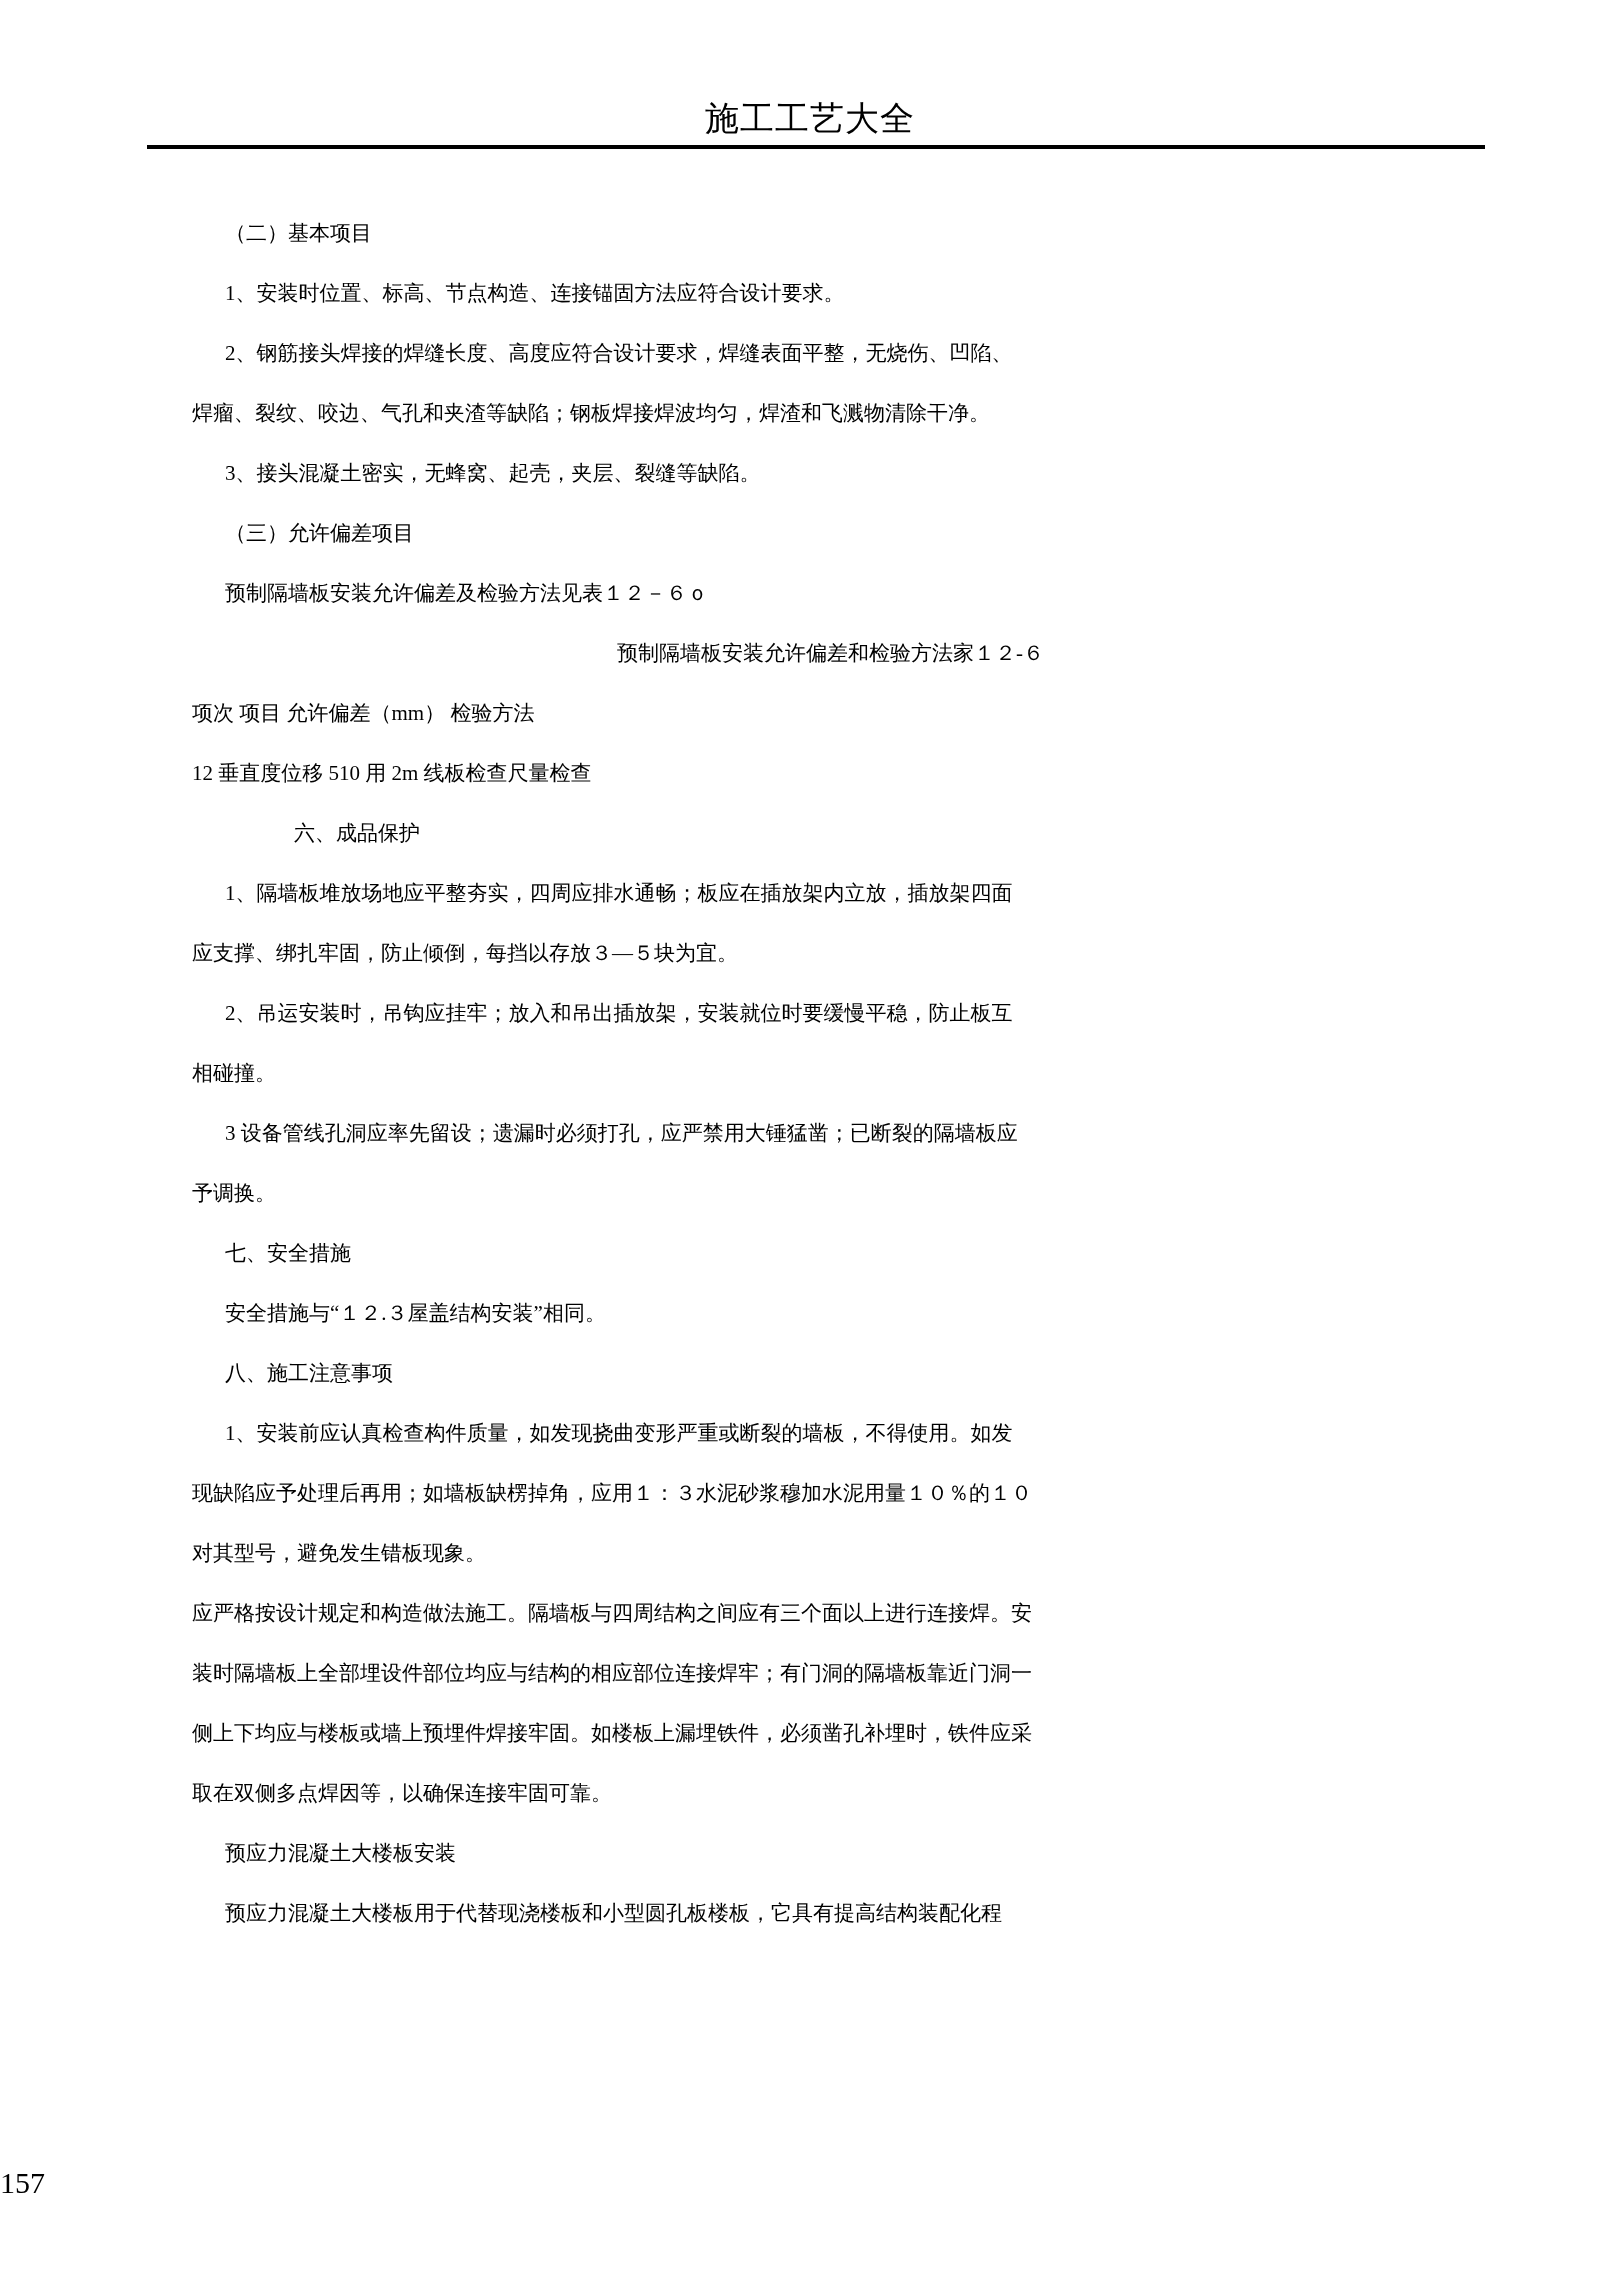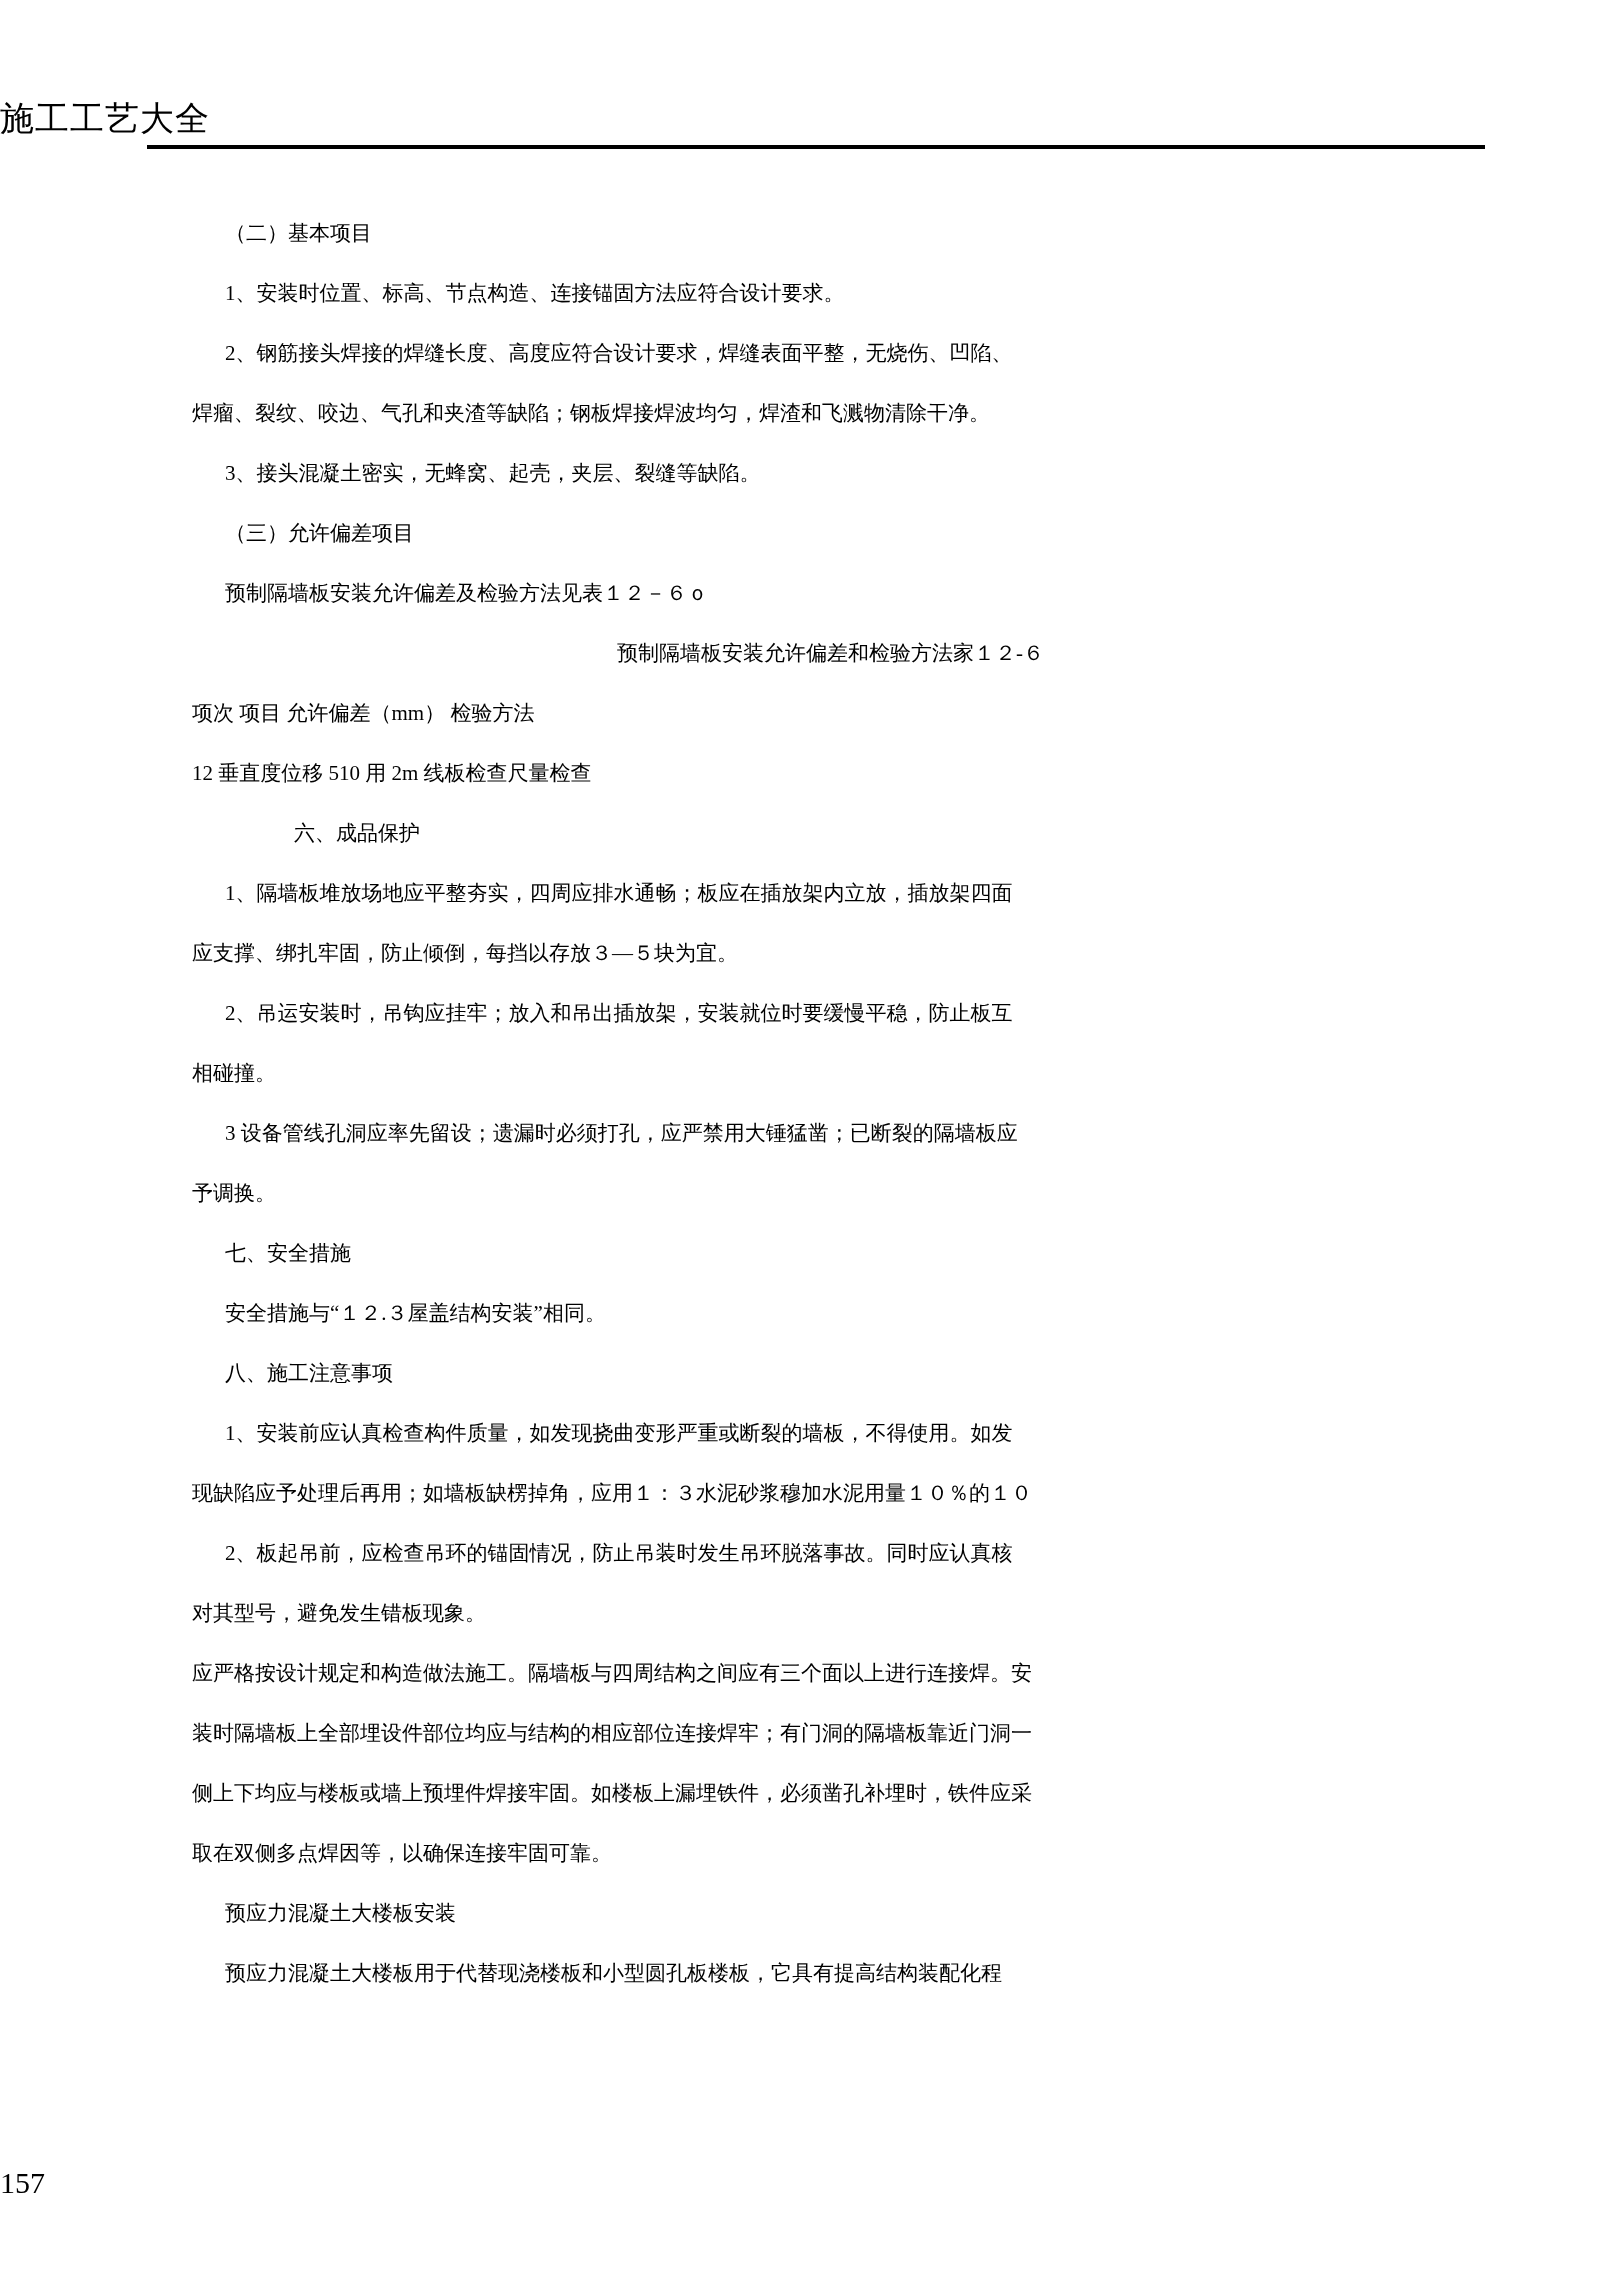--- a/index.html
+++ b/index.html
@@ -7,21 +7,21 @@
     position:relative;
     width:1620px;height:2293px;
     margin:0 auto;
     background:#ffffff;
     color:#000;
     font-family:"Liberation Serif","DejaVu Serif",serif;
     overflow:hidden;
   }
   .header-title{
     position:absolute;top:96px;left:0;width:100%;
-    font-size:34px;letter-spacing:1px;
+    text-align:center;font-size:34px;letter-spacing:1px;
     white-space:pre;
   }
   .header-rule{
     position:absolute;top:145px;left:147px;width:1338px;height:3.9px;
     background:#000;
   }
   .doc-body{
     position:absolute;top:203px;left:147px;width:1343px;
   }
   .line{
@@ -62,21 +62,20 @@
     <div class="line m0">应支撑、绑扎牢固，防止倾倒，每挡以存放３—５块为宜。</div>
     <div class="line m1">2、吊运安装时，吊钩应挂牢；放入和吊出插放架，安装就位时要缓慢平稳，防止板互</div>
     <div class="line m0">相碰撞。</div>
     <div class="line m1">3 设备管线孔洞应率先留设；遗漏时必须打孔，应严禁用大锤猛凿；已断裂的隔墙板应</div>
     <div class="line m0">予调换。</div>
     <div class="line m1">七、安全措施</div>
     <div class="line m1">安全措施与“１２.３屋盖结构安装”相同。</div>
     <div class="line m1">八、施工注意事项</div>
     <div class="line m1">1、安装前应认真检查构件质量，如发现挠曲变形严重或断裂的墙板，不得使用。如发</div>
     <div class="line m0">现缺陷应予处理后再用；如墙板缺楞掉角，应用１：３水泥砂浆穆加水泥用量１０％的１０</div>
-    <div class="line m1">2、板起吊前，应检查吊环的锚固情况，防止吊装时发生吊环脱落事故。同时应认真核</div>
     <div class="line m0">对其型号，避免发生错板现象。</div>
     <div class="line m0">应严格按设计规定和构造做法施工。隔墙板与四周结构之间应有三个面以上进行连接焊。安</div>
     <div class="line m0">装时隔墙板上全部埋设件部位均应与结构的相应部位连接焊牢；有门洞的隔墙板靠近门洞一</div>
     <div class="line m0">侧上下均应与楼板或墙上预埋件焊接牢固。如楼板上漏埋铁件，必须凿孔补埋时，铁件应采</div>
     <div class="line m0">取在双侧多点焊因等，以确保连接牢固可靠。</div>
     <div class="line m1">预应力混凝土大楼板安装</div>
     <div class="line m1">预应力混凝土大楼板用于代替现浇楼板和小型圆孔板楼板，它具有提高结构装配化程</div>
   </div>
 
   <div class="footer-pagenum">157</div>

